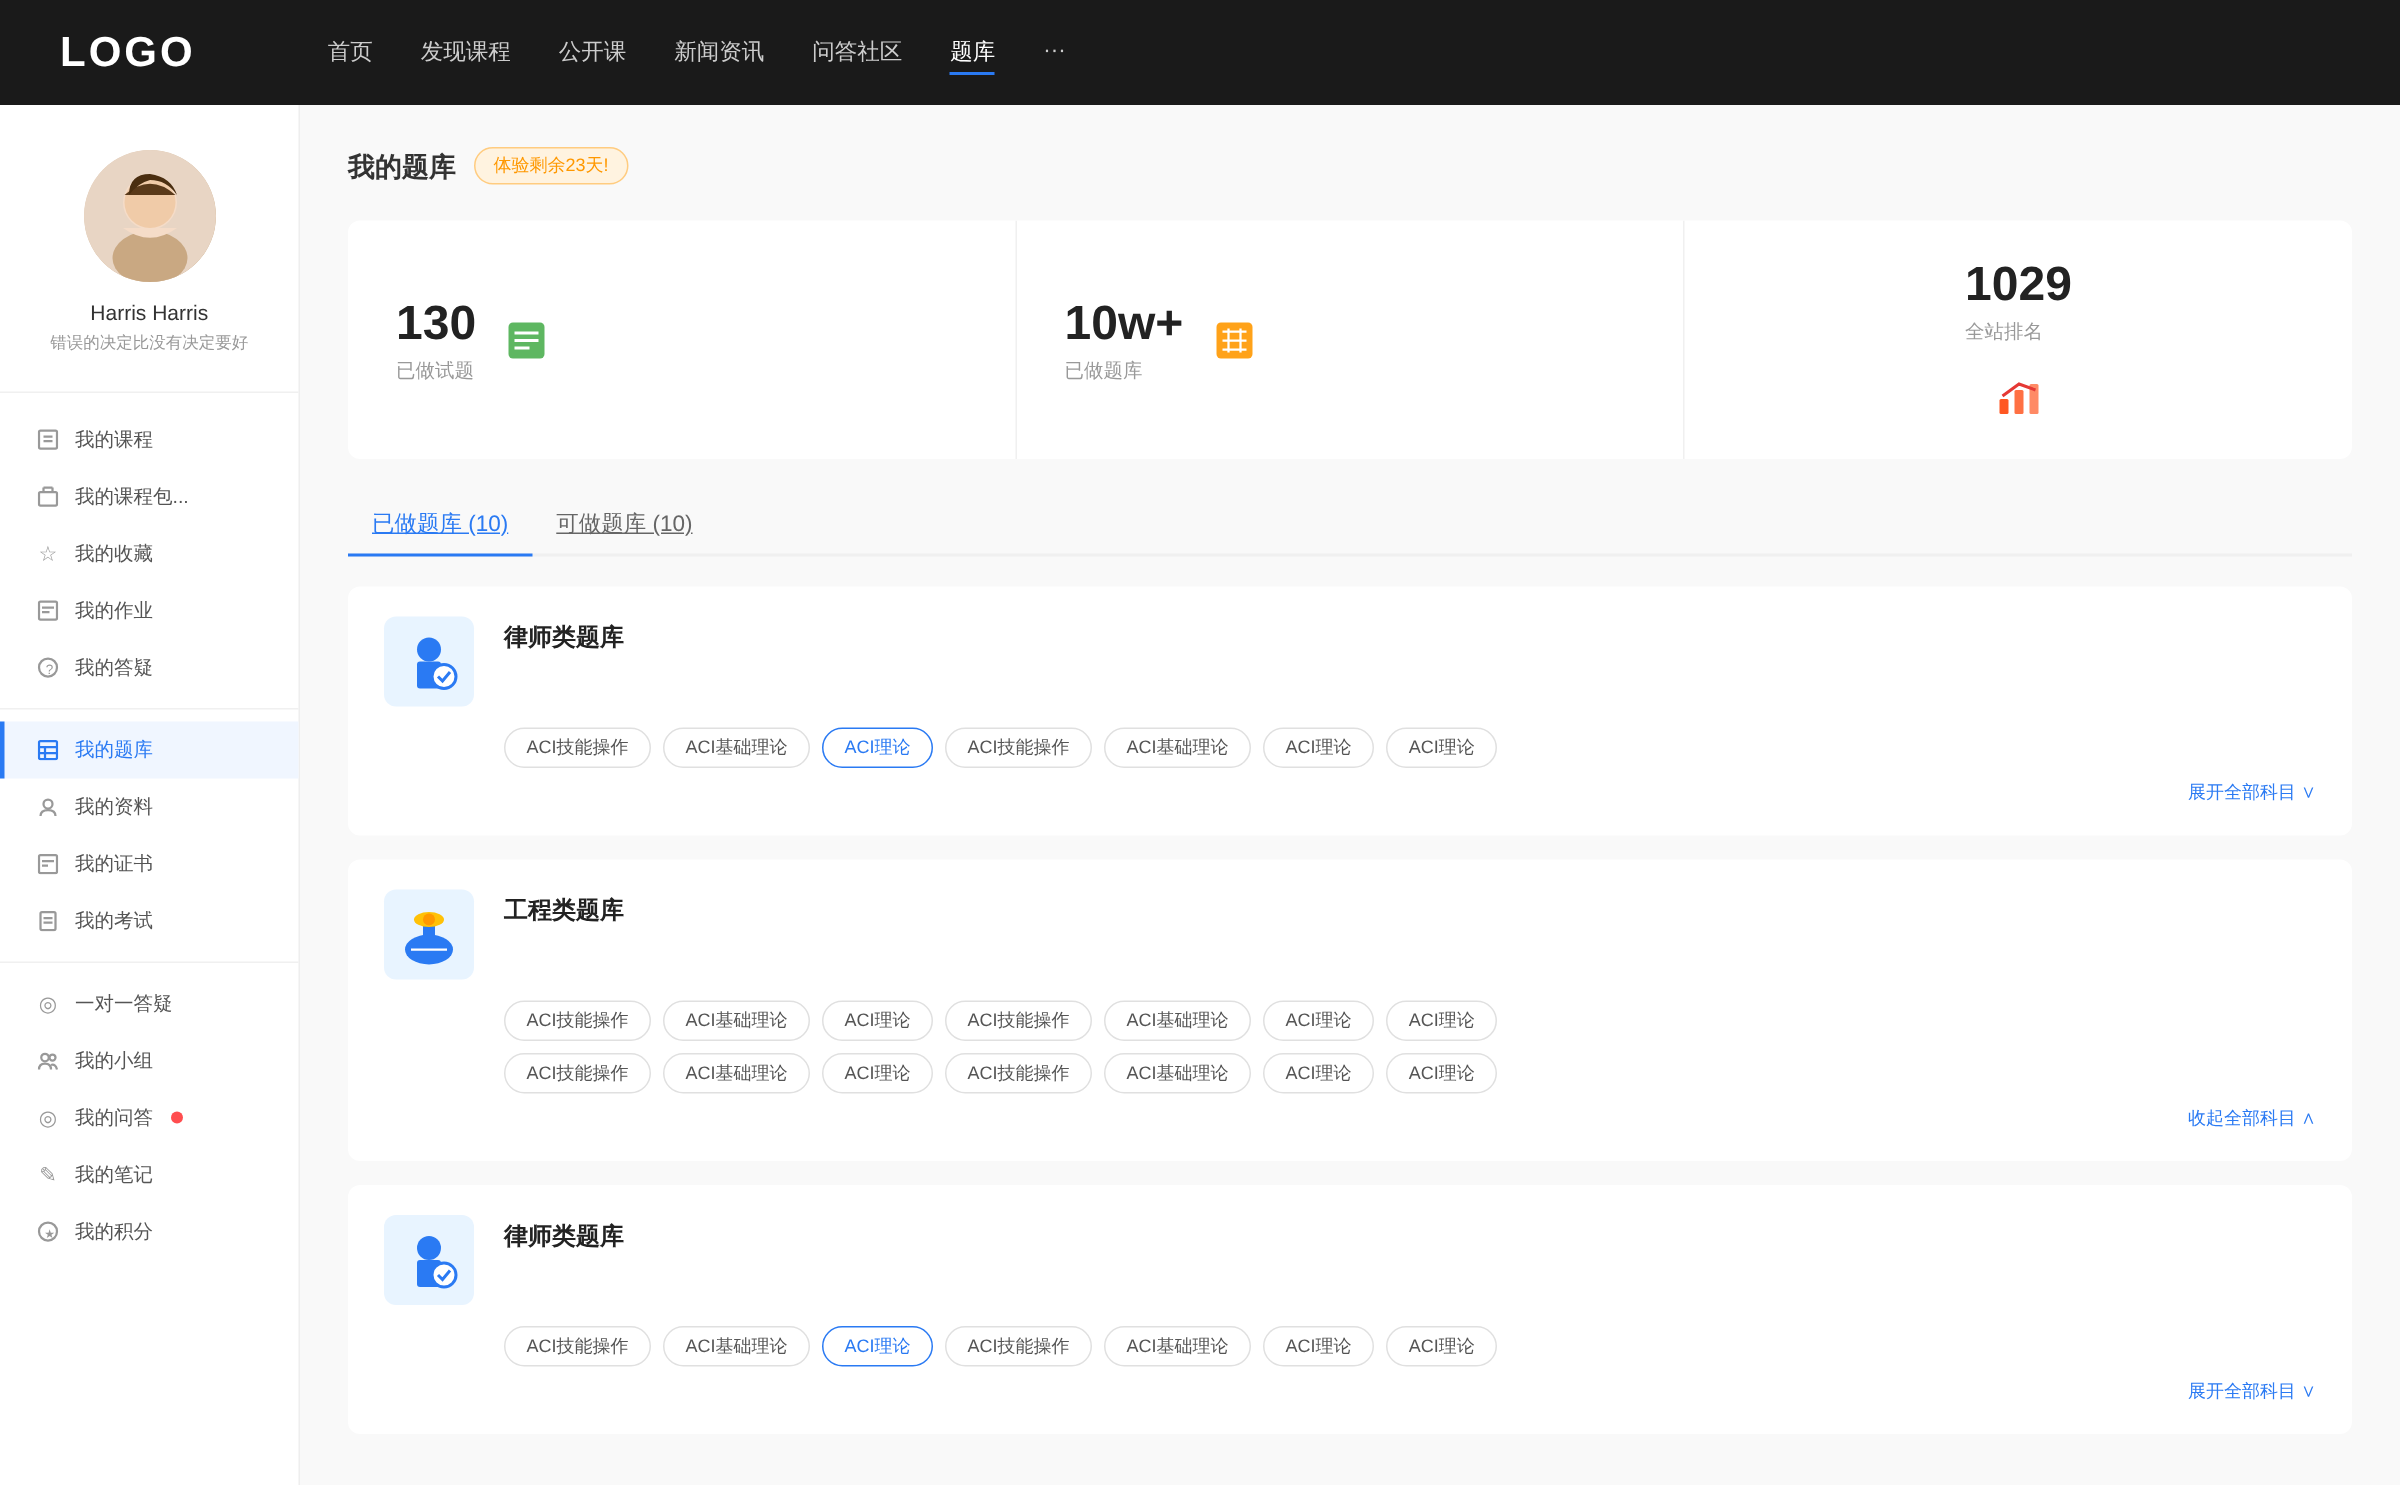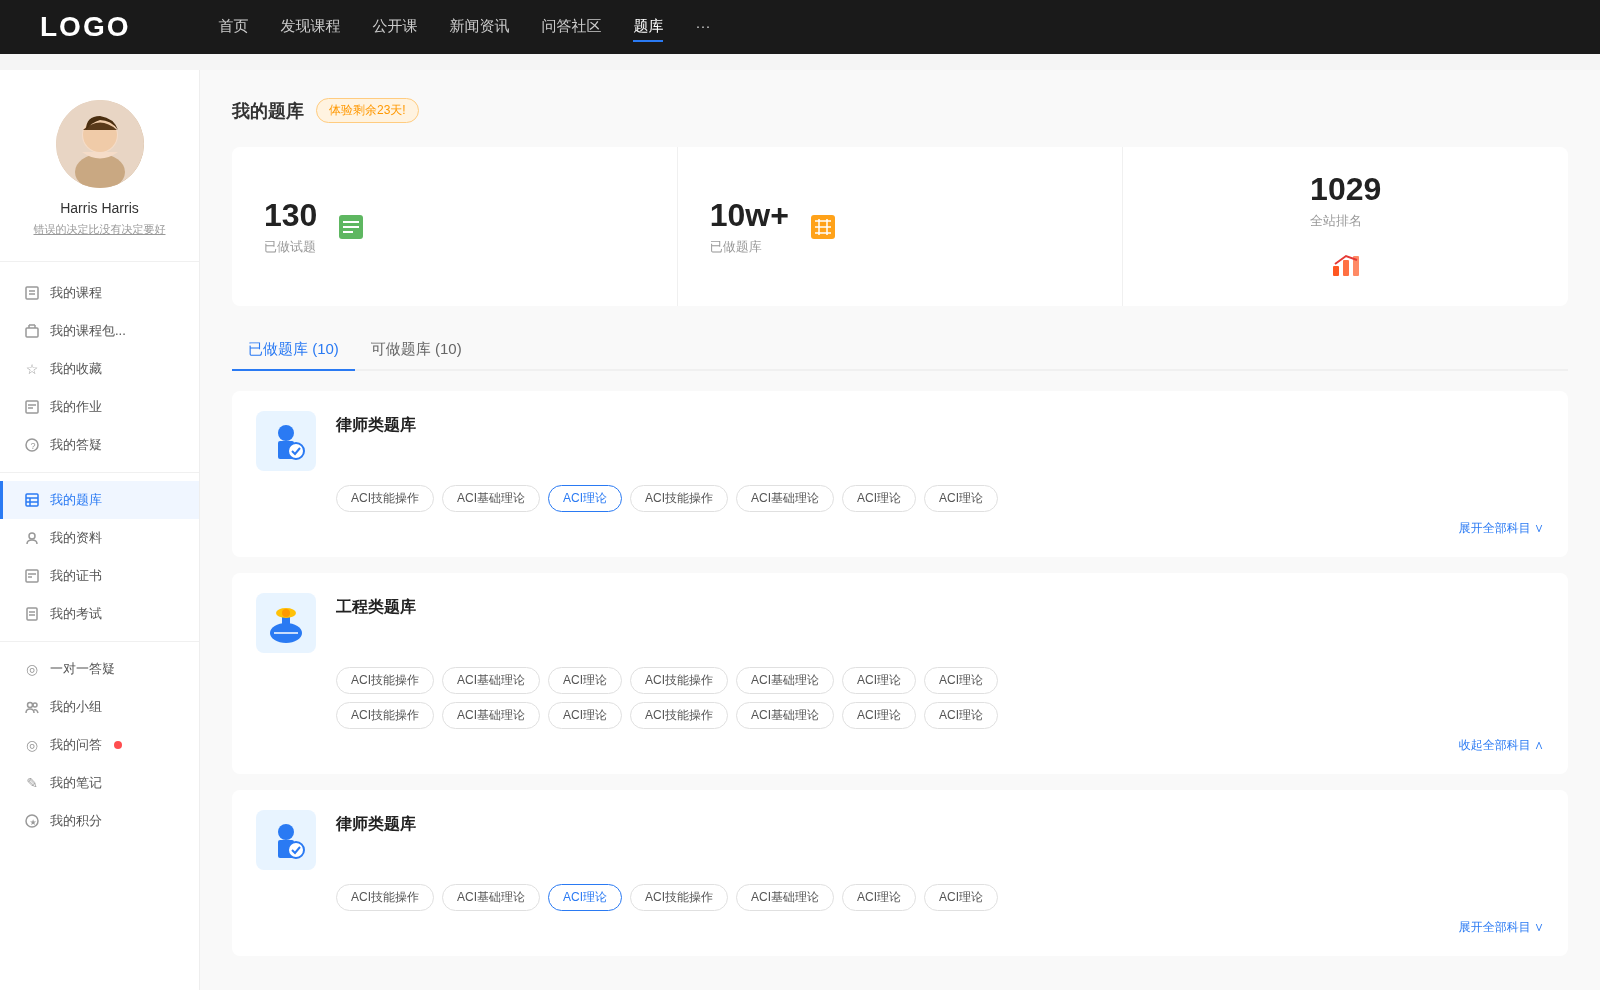--- a/index.html
+++ b/index.html
@@ -1,21 +1,21 @@
 <!DOCTYPE html>
 <html><head>
   <meta charset="utf-8">
   <style>
     * { box-sizing: border-box; margin: 0; padding: 0; }
     body { font-family: "PingFang SC", "Microsoft YaHei", sans-serif; background: #f5f5f5; min-height: 990px; }
 
     
     .navbar {
       background: #1a1a1a;
-      height: 54px;
+      height: 70px;
       display: flex;
       align-items: center;
       padding: 0 40px;
       position: fixed;
       top: 0; left: 0; right: 0;
       z-index: 100;
     }
     .navbar-logo {
       color: white;
       font-size: 28px;
@@ -112,21 +112,20 @@
       font-size: 14px;
       font-weight: 500;
       color: #333;
       margin-bottom: 6px;
     }
     .profile-bio {
       font-size: 11px;
       color: #999;
       text-align: right;
       line-height: 1.4;
-      text-decoration: underline;
     }
     .sidebar-menu-item {
       display: flex;
       align-items: center;
       padding: 10px 24px;
       font-size: 13px;
       color: #555;
       cursor: pointer;
       gap: 10px;
       position: relative;
@@ -231,20 +230,21 @@
       gap: 0;
       margin-bottom: 20px;
       border-bottom: 2px solid #f0f0f0;
     }
     .tab-item {
       padding: 10px 16px;
       font-size: 15px;
       color: #666;
       cursor: pointer;
       position: relative;
+      text-decoration: underline;
     }
     .tab-item.active {
       color: #2a7af3;
       font-weight: 500;
     }
     .tab-item.active::after {
       content: '';
       position: absolute;
       bottom: -2px; left: 0; right: 0;
       height: 2px;

